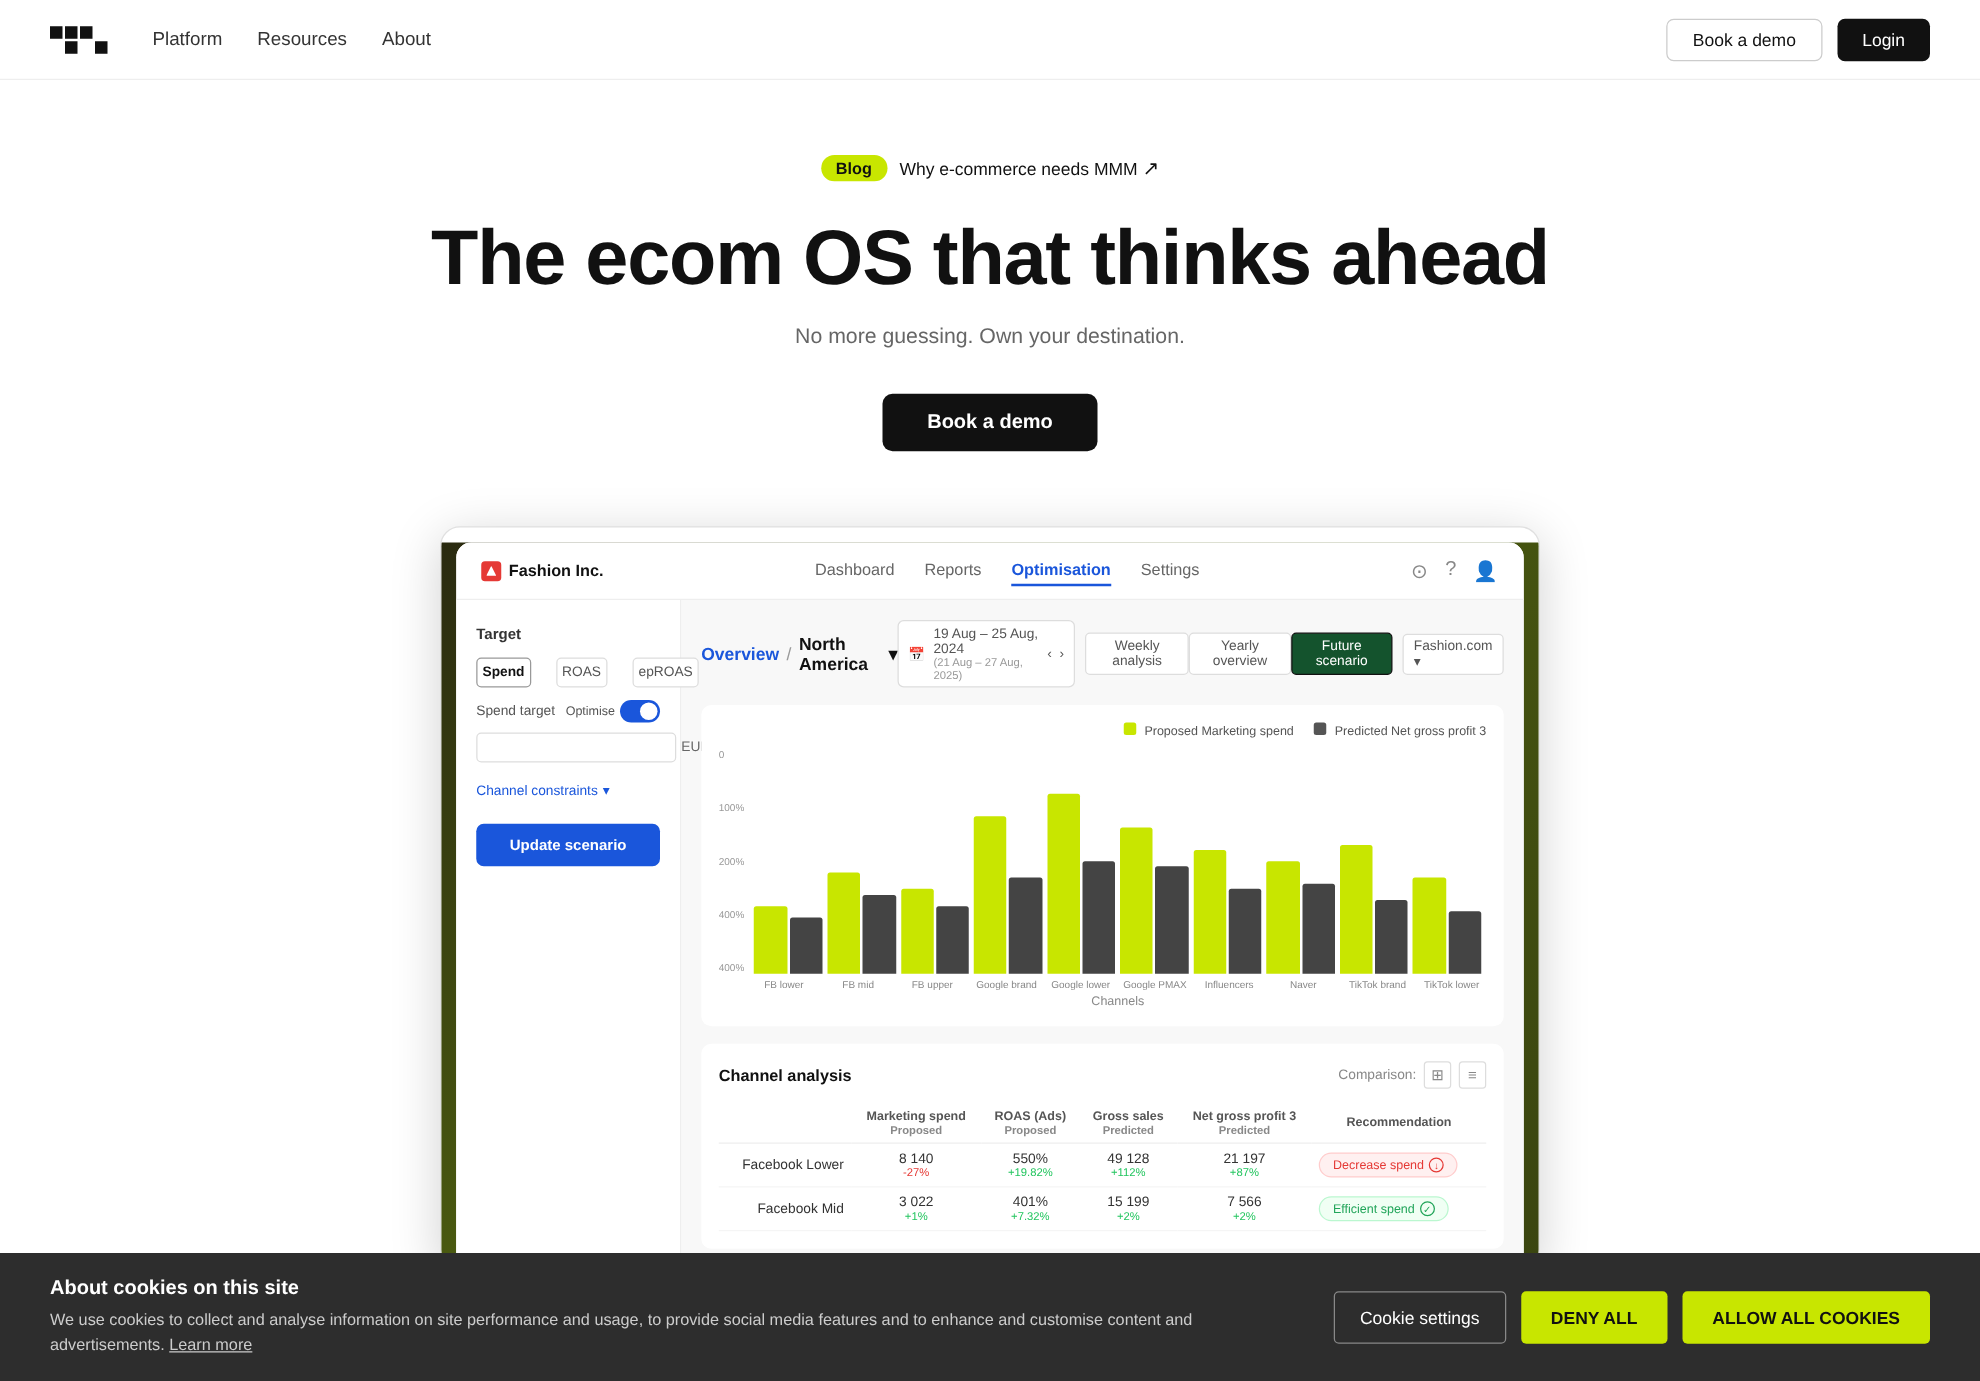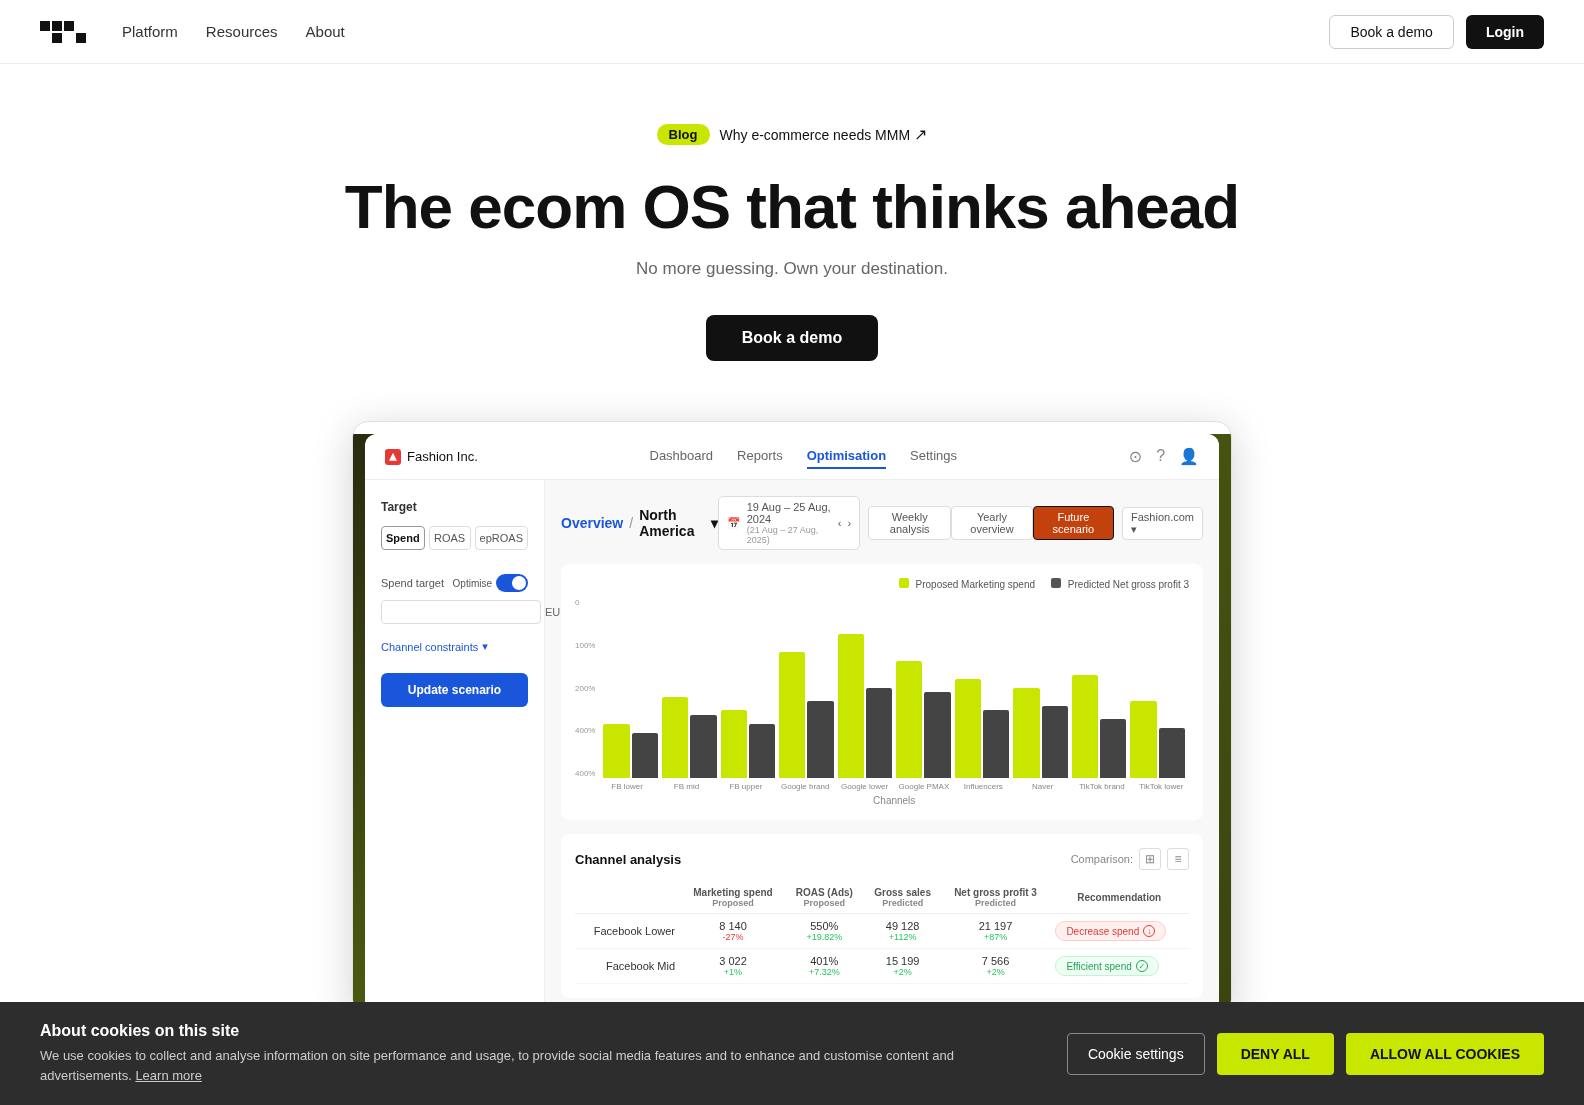--- a/index.html
+++ b/index.html
@@ -16,21 +16,21 @@
     .logo-grid { display: grid; grid-template-columns: repeat(4,10px); grid-template-rows: repeat(2,10px); gap: 2px; }
     .nav-links { display: flex; gap: 28px; }
     .nav-link { text-decoration: none; color: #333; font-size: 15px; font-weight: 500; }
     .nav-right { display: flex; gap: 12px; }
     .btn-book-demo {
       padding: 8px 20px; border: 1px solid #ccc; border-radius: 6px;
       background: #fff; color: #111; font-size: 14px; cursor: pointer;
     }
     .btn-login {
       padding: 8px 20px; border: none; border-radius: 6px;
-      background: #111; color: #fff; font-size: 14px; cursor: pointer; font-weight: 700;
+      background: #111; color: #fff; font-size: 14px; cursor: pointer; font-weight: 400;
     }
 
     
     .hero { text-align: center; padding: 60px 20px 40px; }
     .blog-badge {
       display: inline-flex; align-items: center; gap: 10px;
       margin-bottom: 28px; font-size: 14px; color: #444;
     }
     .blog-tag {
       background: #c8e600; color: #111; font-size: 13px; font-weight: 700;
@@ -72,38 +72,38 @@
       margin: 12px 12px 0;
       overflow: hidden;
     }
 
     
     .dash-topbar {
       display: flex; align-items: center; justify-content: space-between;
       padding: 10px 20px; border-bottom: 1px solid #eee;
       background: #fff;
     }
-    .dash-brand { display: flex; align-items: center; gap: 6px; font-size: 13px; font-weight: 400; }
+    .dash-brand { display: flex; align-items: center; gap: 6px; font-size: 13px; font-weight: 700; }
     .dash-brand-dot { width: 16px; height: 16px; background: #e53935; border-radius: 3px; display:flex;align-items:center;justify-content:center; }
     .dash-brand-dot::after { content:''; width:8px;height:8px; background:#fff; clip-path: polygon(50% 0,100% 100%,0 100%); }
     .dash-nav { display: flex; gap: 24px; font-size: 13px; color: #666; }
     .dash-nav-item { cursor: pointer; padding: 4px 0; }
     .dash-nav-item.active { color: #1a56db; border-bottom: 2px solid #1a56db; font-weight: 600; }
     .dash-icons { display: flex; gap: 14px; color: #888; font-size: 16px; }
 
     
     .dash-content { display: flex; background: #f8f8f8; min-height: 440px; }
 
     
     .dash-left {
       width: 180px; min-width: 180px; background: #fff;
       border-right: 1px solid #eee; padding: 20px 16px;
     }
     .dash-section-title { font-size: 12px; font-weight: 600; color: #333; margin-bottom: 12px; }
-    .target-tabs { display: flex; gap: 4px; margin-bottom: 24px; }
+    .target-tabs { display: flex; gap: 20px; margin-bottom: 10px; }
     .target-tab {
       flex: 1; text-align: center; padding: 5px 4px; font-size: 11px; font-weight: 500;
       border: 1px solid #ddd; border-radius: 4px; background: #fff; cursor: pointer; color: #555;
     }
     .target-tab.active { background: #fff; border-color: #999; font-weight: 600; color: #111; }
     .target-row { display: flex; justify-content: space-between; align-items: center; margin-bottom: 8px; }
     .target-label { font-size: 11px; color: #555; }
     .toggle { width: 32px; height: 18px; background: #1a56db; border-radius: 9px; position: relative; cursor: pointer; }
     .toggle::after { content:''; position:absolute; width:14px;height:14px; background:#fff; border-radius:50%; top:2px; right:2px; }
     .spend-input-row { display:flex; align-items:center; gap:4px; }
@@ -128,21 +128,21 @@
     .overview-header {
       display: flex; align-items: center; justify-content: space-between; margin-bottom: 14px;
     }
     .overview-breadcrumb { font-size: 14px; color: #1a56db; font-weight: 600; display:flex;align-items:center;gap:6px;}
     .overview-breadcrumb .sep { color:#999;font-weight:300;}
     .overview-breadcrumb .region { color:#111; display:flex;align-items:center;gap:4px;}
     .overview-controls { display:flex;align-items:center;gap:8px; }
     .date-range { display:flex;align-items:center;gap:6px;font-size:11px;color:#555;border:1px solid #ddd;border-radius:5px;padding:4px 8px;background:#fff;}
     .view-tabs { display:flex;gap:0; }
     .view-tab { padding:4px 10px;border:1px solid #ddd;border-radius:4px;font-size:11px;background:#fff;cursor:pointer;color:#555; }
-    .view-tab.active { background:#c2410c;color:#fff;border-color:#111; }
+    .view-tab.active { background:#14532d;color:#fff;border-color:#111; }
     .domain-selector { font-size:11px;color:#555;border:1px solid #ddd;border-radius:4px;padding:3px 8px;background:#fff; }
 
     
     .chart-area { background:#fff; border-radius:8px; padding:14px; margin-bottom:14px; }
     .chart-legend { display:flex;gap:16px;justify-content:flex-end;font-size:10px;color:#555;margin-bottom:8px; }
     .legend-dot { width:10px;height:10px;border-radius:2px;display:inline-block;margin-right:4px; }
     .chart-bars { display:flex;align-items:flex-end;gap:4px;height:180px;padding: 0 4px; }
     .bar-group { display:flex;gap:2px;align-items:flex-end; }
     .bar { border-radius:2px 2px 0 0; min-width:12px; }
     .bar.green { background:#c8e600; }

